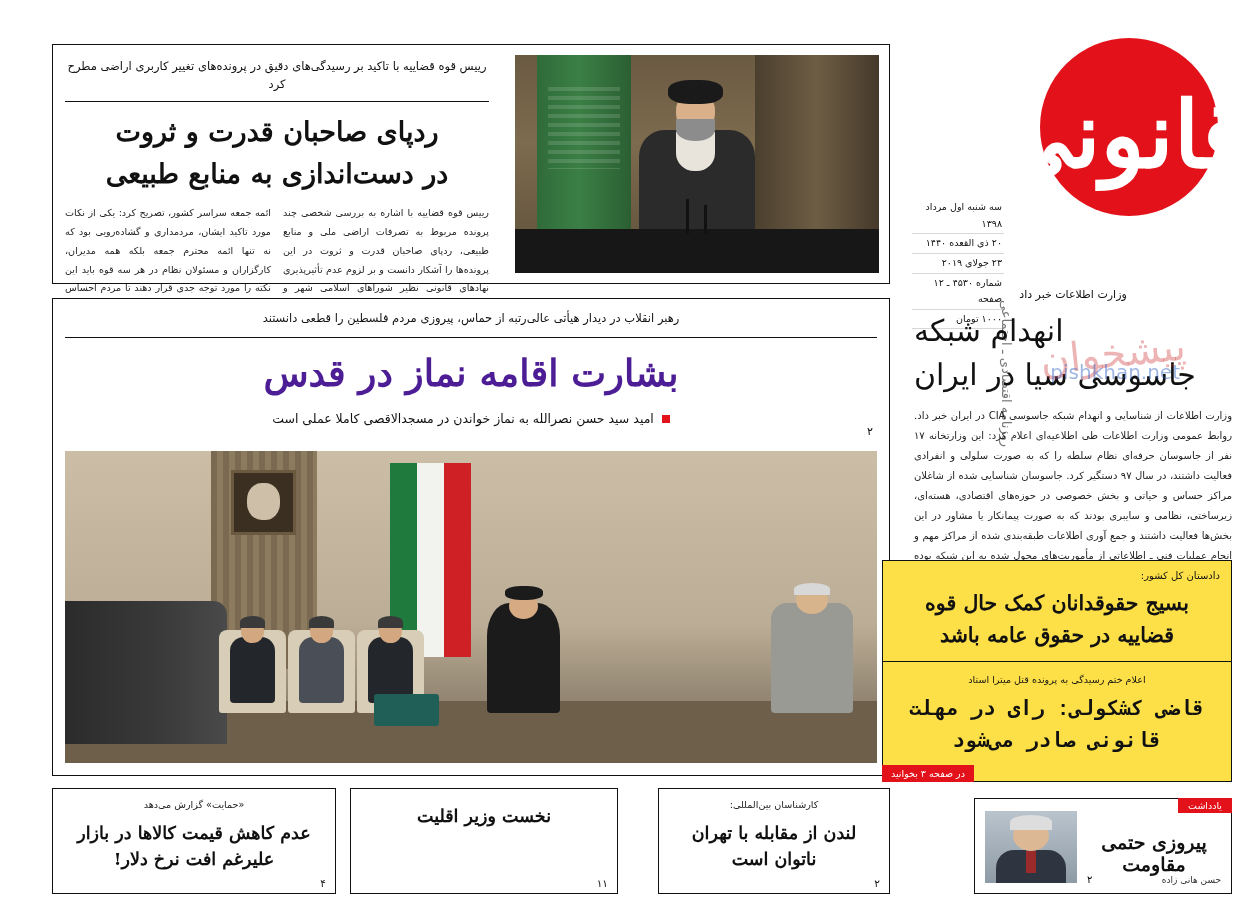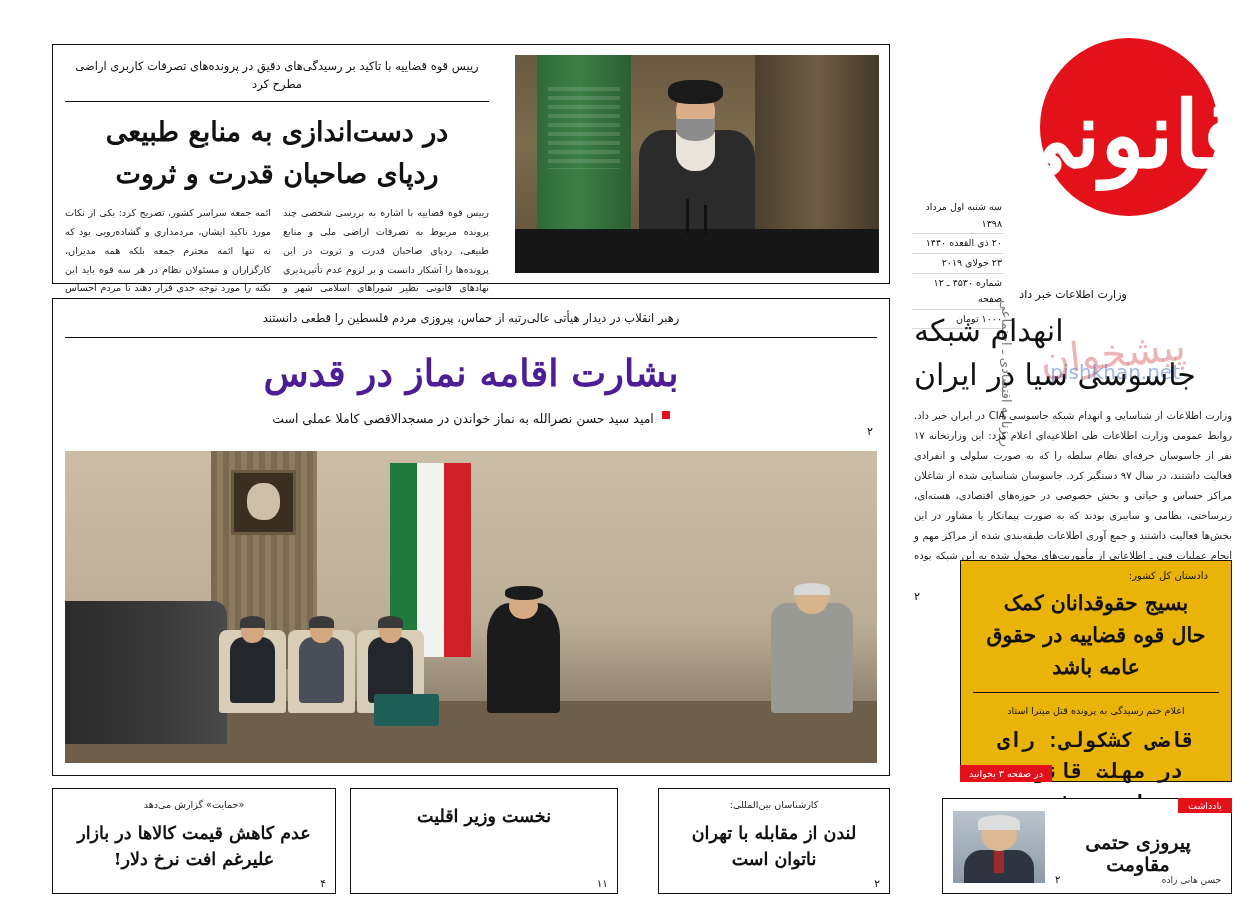--- a/index.html
+++ b/index.html
@@ -87,21 +87,21 @@
     position:absolute; top: 298px; left: 52px; width: 838px; height: 478px;
     border: 1px solid #111; background:#fff; padding: 10px 12px 10px 12px;
   }
   .lead2-kicker { font-size: 11.5px; color:#111; text-align:center; line-height:1.7; }
   .lead2-rule { border-bottom:1px solid #111; margin: 8px 0 10px; }
   .lead2-title {
     font-family:"DejaVu Serif", serif; font-weight:bold;
     font-size: 37px; color:#4c1d95; text-align:center; line-height:1.4; margin-bottom: 12px;
   }
   .lead2-sub {
-    display:flex; justify-content:center; gap:8px;
+    display:flex; align-items:center; justify-content:center; gap:8px;
     font-size: 12.5px; color:#111; margin-bottom: 8px;
   }
   .redsq { width:8px; height:8px; background:#e3121a; display:inline-block; }
   .lead2-pagenum { position:absolute; right:16px; top:126px; font-size:11px; }
   .lead2-photo { position:absolute; left:12px; right:12px; top: 152px; height: 312px; overflow:hidden; }
 
   
   .photo2 { width:100%; height:100%; position:relative;
     background: linear-gradient(180deg,#c8b9a2 0%, #b6a68e 45%, #8d7f6a 100%); }
   .p2-wall { position:absolute; inset:0; background:
@@ -149,37 +149,37 @@
   .rcol { position:absolute; top: 288px; right: 18px; width: 318px; }
   .r-kicker { font-size: 11px; color:#111; text-align:center; }
   .r-title {
     font-family:"DejaVu Serif", serif; font-weight:normal; color:#111;
     font-size: 30px; line-height:1.45; text-align:left; margin-top:8px;
   }
   .r-body { font-size: 10px; line-height: 2.0; color:#222; text-align: justify; margin-top: 10px; }
   .r-pg { font-size: 11px; margin-top: 4px; text-align:left; }
 
   .rbox {
-    position:absolute; right: 18px; width: 272px; border:1px solid #111; background:#eab308;
-    padding: 9px 23px;
+    position:absolute; right: 18px; width: 350px; border:1px solid #111; background:#fde047;
+    padding: 9px 11px;
   }
   .rbox .k { font-size: 10px; color:#111; text-align:right; }
   .rbox .t { font-family:"DejaVu Serif", serif; font-weight:bold; font-size: 20.5px;
              line-height:1.55; text-align:center; color:#111; margin-top:7px; }
   .rbox .k2 { font-size: 9.6px; color:#111; text-align:center; margin-top:10px; line-height:1.7; }
   .rbox .t2 { font-family:Liberation Mono, monospace; font-weight:bold; font-size: 20.5px;
              line-height:1.55; text-align:center; color:#111; margin-top:6px; }
   .rbox-sep { border-top:1px solid #111; margin: 9px -11px 0; }
   .cont-tag {
     position:absolute; left: -1px; bottom:-1px; background:#e3121a; color:#fff;
     font-size: 9.5px; padding: 3px 9px;
   }
 
   .note-box {
-    position:absolute; right: 18px; top: 798px; width: 290px; height: 96px;
+    position:absolute; right: 18px; top: 798px; width: 258px; height: 96px;
     border:1px solid #111; background:#fff;
   }
   .note-tab { position:absolute; top:-1px; right:-1px; background:#e3121a; color:#fff;
               font-size:9.5px; padding: 2px 10px; }
   .note-title { position:absolute; top:32px; right:8px; left:110px;
                 font-family:"DejaVu Serif", serif; font-weight:bold; font-size: 19px;
                 text-align:center; color:#111; }
   .note-author { position:absolute; bottom:8px; right:10px; font-size:9px; color:#333; }
   .note-pg { position:absolute; bottom:8px; left:112px; font-size:10px; }
   .note-photo { position:absolute; left:10px; top:12px; width:92px; height:72px; overflow:hidden;
@@ -212,24 +212,24 @@
       <div class="r">۲۰ ذی القعده ۱۴۴۰</div>
       <div class="r">۲۳ جولای ۲۰۱۹</div>
       <div class="r">شماره ۴۵۳۰ ـ ۱۲ صفحه</div>
       <div class="r">۱۰۰۰ تومان</div>
     </div>
   </div>
   <div class="wm-v">روزنامه اقتصادی ـ اجتماعی</div>
 
   <div class="lead">
     <div class="lead-text">
-      <div class="lead-kicker">رییس قوه قضاییه با تاکید بر رسیدگی‌های دقیق در پرونده‌های تصرفات کاربری اراضی مطرح کرد</div>
+      <div class="lead-kicker">رییس قوه قضاییه با تاکید بر رسیدگی‌های دقیق در پرونده‌های تغییر کاربری اراضی مطرح کرد</div>
       <div class="lead-title">
+        <div>ردپای صاحبان قدرت و ثروت</div>
         <div>در دست‌اندازی به منابع طبیعی</div>
-        <div>ردپای صاحبان قدرت و ثروت</div>
       </div>
       <div class="lead-body">رییس قوه قضاییه با اشاره به بررسی شخصی چند پرونده مربوط به تصرفات اراضی ملی و منابع طبیعی، ردپای صاحبان قدرت و ثروت در این پرونده‌ها را آشکار دانست و بر لزوم عدم تأثیرپذیری نهادهای قانونی نظیر شوراهای اسلامی شهر و روستا و شهرداری‌ها از این جریان‌ها تاکید کرد که به گزارش روابط عمومی قوه قضاییه، آیت الله سیدابراهیم رییسی در جلسه شورای عالی قضایی با اشاره به سخنان اخیر مقام معظم رهبری در دیدار ائمه جمعه سراسر کشور، تصریح کرد: یکی از نکات مورد تاکید ایشان، مردمداری و گشاده‌رویی بود که نه تنها ائمه محترم جمعه بلکه همه مدیران، کارگزاران و مسئولان نظام در هر سه قوه باید این نکته را مورد توجه جدی قرار دهند تا مردم احساس کنند پیش از بازبودن در، گوشی شنوا و رویی باز برای دریافت سخنان آنان وجود دارد. داشتن این روحیه برای کارکنان و ...</div>
       <div class="lead-pagenum">۳</div>
     </div>
     <div class="lead-photo">
       <div class="photo photo1">
         <div class="p1-curtain"></div>
         <div class="p1-flagpanel"></div>
         <div class="p1-person">
           <div class="p1-robe"></div>

